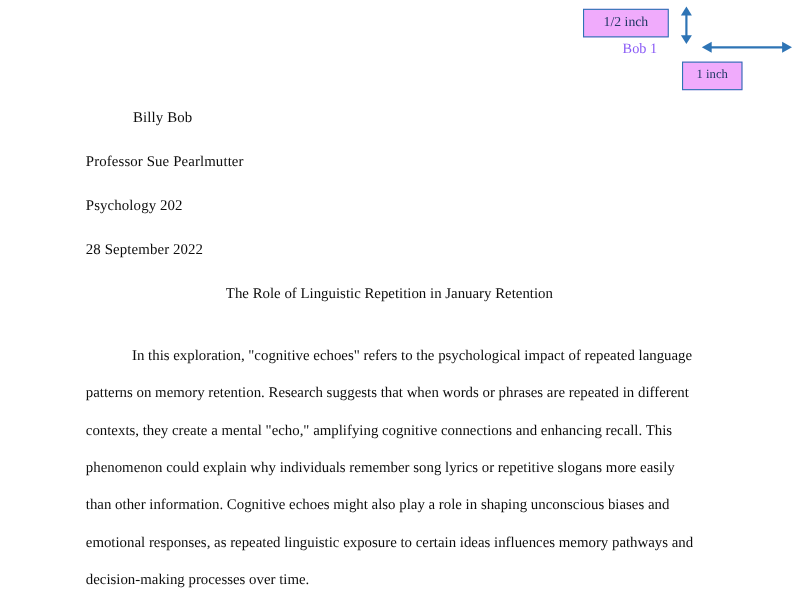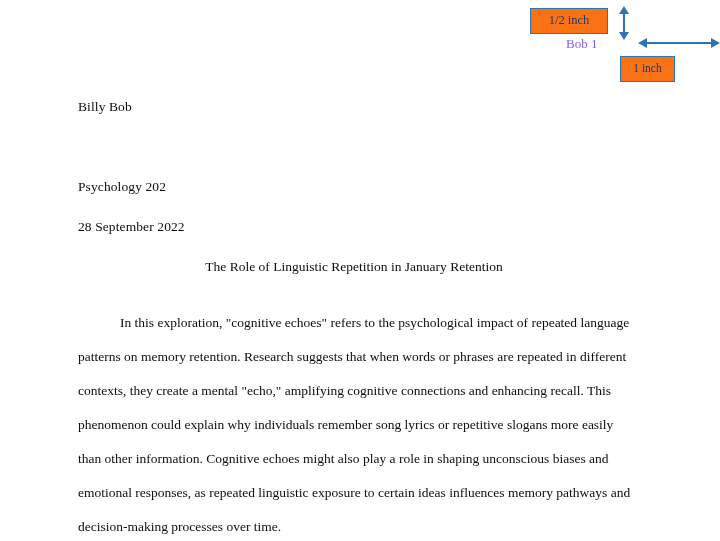--- a/index.html
+++ b/index.html
@@ -29,21 +29,21 @@
     font-size: 13.5px;
     color: #0d0d0d;
     white-space: nowrap;
     letter-spacing: 0.1px;
   }
 
   .heading-block {
     left: 78px;
   }
 
-  .line-1 { top: 99px; }
+  .line-1 { top: 99px; margin-left: 43px; }
   .line-2 { top: 139px; }
   .line-3 { top: 179px; }
   .line-4 { top: 219px; }
 
   .doc-title {
     position: absolute;
     top: 259px;
     left: 0;
     width: 708px;
     text-align: center;
@@ -77,21 +77,21 @@
     font-size: 13px;
     color: #8b5cf6;
     white-space: nowrap;
   }
 
   
   .callout {
     position: absolute;
     box-sizing: border-box;
     border: 1px solid #2e74b5;
-    background: #f97316;
+    background: #f0abfc;
     color: #1f3864;
     font-family: "Liberation Serif", serif;
     font-size: 12.5px;
     text-align: left;
     line-height: 1;
     padding: 5px 8px 6px 8px;
     white-space: nowrap;
   }
 
   .callout-half-inch {
@@ -133,20 +133,21 @@
   svg { display: block; overflow: visible; }
 </style>
 </head>
 <body>
 
 <div id="page">
 
   <div class="running-head">Bob 1</div>
 
   <div class="doc-text heading-block line-1">Billy Bob</div>
+  <div class="doc-text heading-block line-2">Professor Sue Pearlmutter</div>
   <div class="doc-text heading-block line-3">Psychology 202</div>
   <div class="doc-text heading-block line-4">28 September 2022</div>
 
   <div class="doc-title">The Role of Linguistic Repetition in January Retention</div>
 
   <div class="body-para">
     <span class="indent"></span><span>In this exploration, "cognitive echoes" refers to the psychological impact of repeated language patterns on memory retention. Research suggests that when words or phrases are repeated in different contexts, they create a mental "echo," amplifying cognitive connections and enhancing recall. This phenomenon could explain why individuals remember song lyrics or repetitive slogans more easily than other information. Cognitive echoes might also play a role in shaping unconscious biases and emotional responses, as repeated linguistic exposure to certain ideas influences memory pathways and decision-making processes over time.</span>
   </div>
 
   <div class="callout callout-half-inch">1/2 inch</div>

